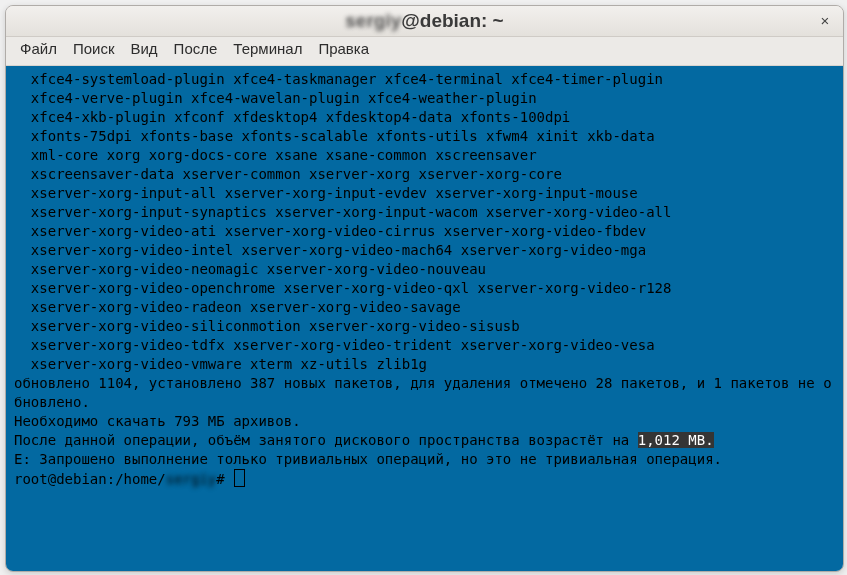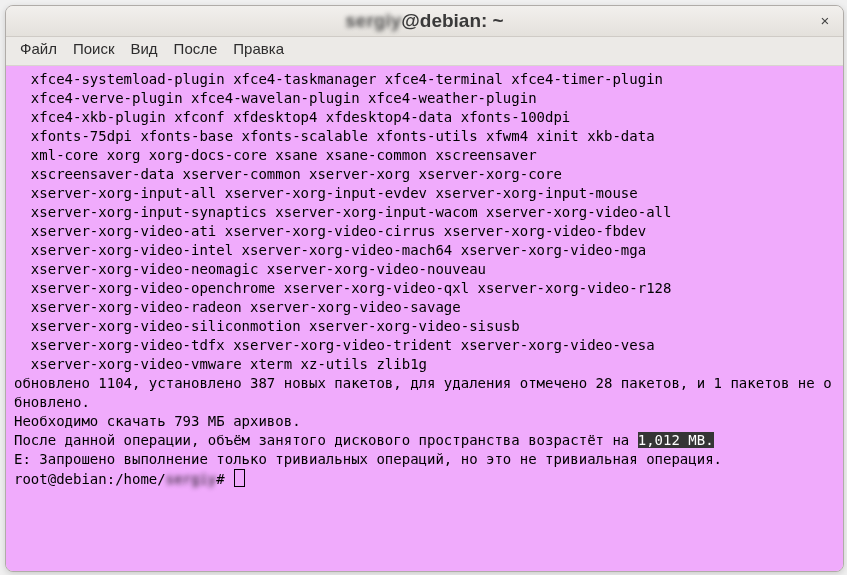--- a/index.html
+++ b/index.html
@@ -4,21 +4,21 @@
 <style>
 html,body{margin:0;padding:0;background:#f0f0f0;font-family:sans-serif}
 .shell{width:847px;height:575px;position:relative;box-sizing:border-box;padding:5px}
 .window{width:100%;height:100%;background:#eceae7;border:1px solid #b0aca8;border-radius:8px;box-shadow:0 2px 6px rgba(0,0,0,0.15);display:flex;flex-direction:column;overflow:hidden}
 .titlebar{height:30px;display:flex;align-items:center;justify-content:center;position:relative;background:linear-gradient(#f2f0ed,#e4e1dc);border-bottom:1px solid #cfcbc6}
 .titlebar .title{font-size:19px;font-weight:bold;color:#3a3a3a}
 .title .blur{color:transparent;text-shadow:0 0 4px rgba(60,60,60,0.9)}
 .closebtn{position:absolute;right:8px;top:5px;width:20px;height:20px;font-size:15px;color:#444;text-align:center;line-height:20px;cursor:pointer}
 .menubar{height:28px;display:flex;align-items:flex-start;padding:0 6px;gap:0;background:#eceae7;border-bottom:1px solid #d8d4cf;font-size:15px;color:#2d2d2d}
 .menubar span{padding:3px 8px;cursor:pointer}
-.term{flex:1;background:#f0abfc;padding:4px 8px 8px 8px;font-family:"DejaVu Sans Mono","Liberation Mono",monospace;font-size:14px;line-height:19px;color:#000;white-space:pre-wrap;word-break:break-all;overflow:hidden}
+.term{flex:1;background:#0369a1;padding:4px 8px 8px 8px;font-family:"DejaVu Sans Mono","Liberation Mono",monospace;font-size:14px;line-height:19px;color:#000;white-space:pre-wrap;word-break:break-all;overflow:hidden}
 .ind{padding-left:2ch}
 .hl{background:#353535;color:#fff}
 .prompt .blur{color:transparent;text-shadow:0 0 5px rgba(0,0,0,0.95)}
 .cursor{display:inline-block;width:9px;height:16px;border:1px solid #000;vertical-align:text-bottom;margin-left:1px}
 </style>
 </head>
 <body>
 
 <div class="shell">
 <div class="window">
@@ -28,19 +28,20 @@
       <span class="blur">sergiy</span><span>@debian: ~</span>
     </div>
     <div class="closebtn">×</div>
   </div>
 
   <div class="menubar">
     <span>Файл</span>
     <span>Поиск</span>
     <span>Вид</span>
     <span>После</span>
+    <span>Терминал</span>
     <span>Правка</span>
   </div>
 
   <div class="term"><div class="ind">xfce4-systemload-plugin xfce4-taskmanager xfce4-terminal xfce4-timer-plugin</div><div class="ind">xfce4-verve-plugin xfce4-wavelan-plugin xfce4-weather-plugin</div><div class="ind">xfce4-xkb-plugin xfconf xfdesktop4 xfdesktop4-data xfonts-100dpi</div><div class="ind">xfonts-75dpi xfonts-base xfonts-scalable xfonts-utils xfwm4 xinit xkb-data</div><div class="ind">xml-core xorg xorg-docs-core xsane xsane-common xscreensaver</div><div class="ind">xscreensaver-data xserver-common xserver-xorg xserver-xorg-core</div><div class="ind">xserver-xorg-input-all xserver-xorg-input-evdev xserver-xorg-input-mouse</div><div class="ind">xserver-xorg-input-synaptics xserver-xorg-input-wacom xserver-xorg-video-all</div><div class="ind">xserver-xorg-video-ati xserver-xorg-video-cirrus xserver-xorg-video-fbdev</div><div class="ind">xserver-xorg-video-intel xserver-xorg-video-mach64 xserver-xorg-video-mga</div><div class="ind">xserver-xorg-video-neomagic xserver-xorg-video-nouveau</div><div class="ind">xserver-xorg-video-openchrome xserver-xorg-video-qxl xserver-xorg-video-r128</div><div class="ind">xserver-xorg-video-radeon xserver-xorg-video-savage</div><div class="ind">xserver-xorg-video-siliconmotion xserver-xorg-video-sisusb</div><div class="ind">xserver-xorg-video-tdfx xserver-xorg-video-trident xserver-xorg-video-vesa</div><div class="ind">xserver-xorg-video-vmware xterm xz-utils zlib1g</div><div>обновлено 1104, установлено 387 новых пакетов, для удаления отмечено 28 пакетов, и 1 пакетов не обновлено.</div><div>Необходимо скачать 793 MБ архивов.</div><div><span>После данной операции, объём занятого дискового пространства возрастёт на </span><span class="hl">1,012 MB.</span></div><div>E: Запрошено выполнение только тривиальных операций, но это не тривиальная операция.</div><div class="prompt"><span>root@debian:/home/</span><span class="blur">sergiy</span><span># </span><span class="cursor"></span></div></div>
 
 </div>
 </div>
 
 </body></html>

